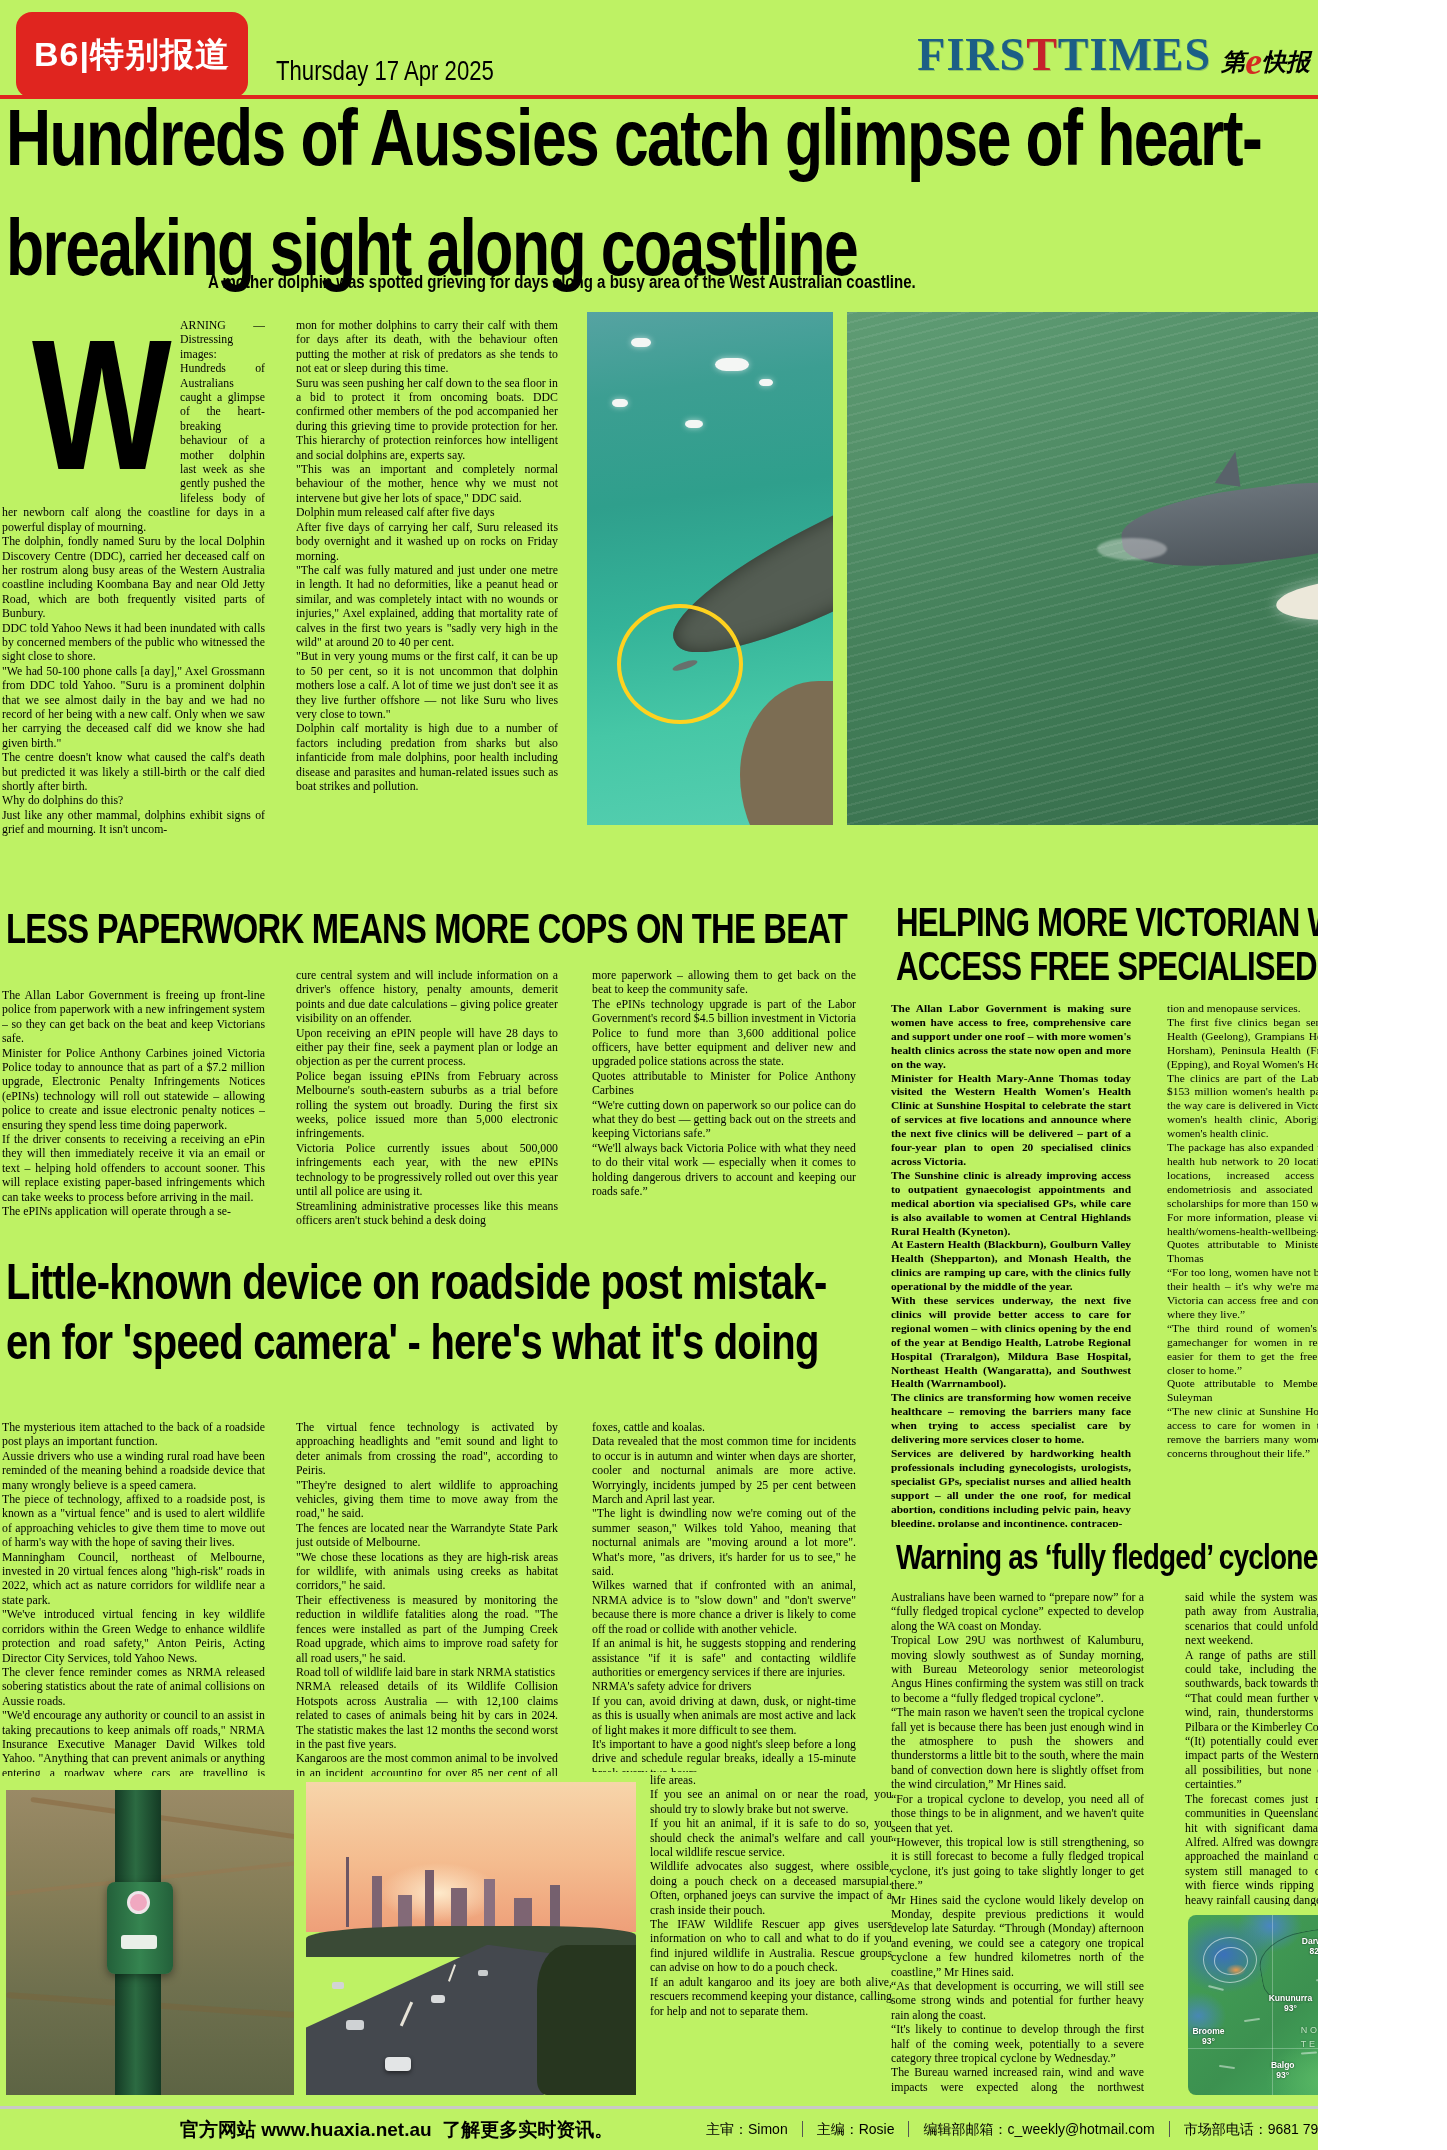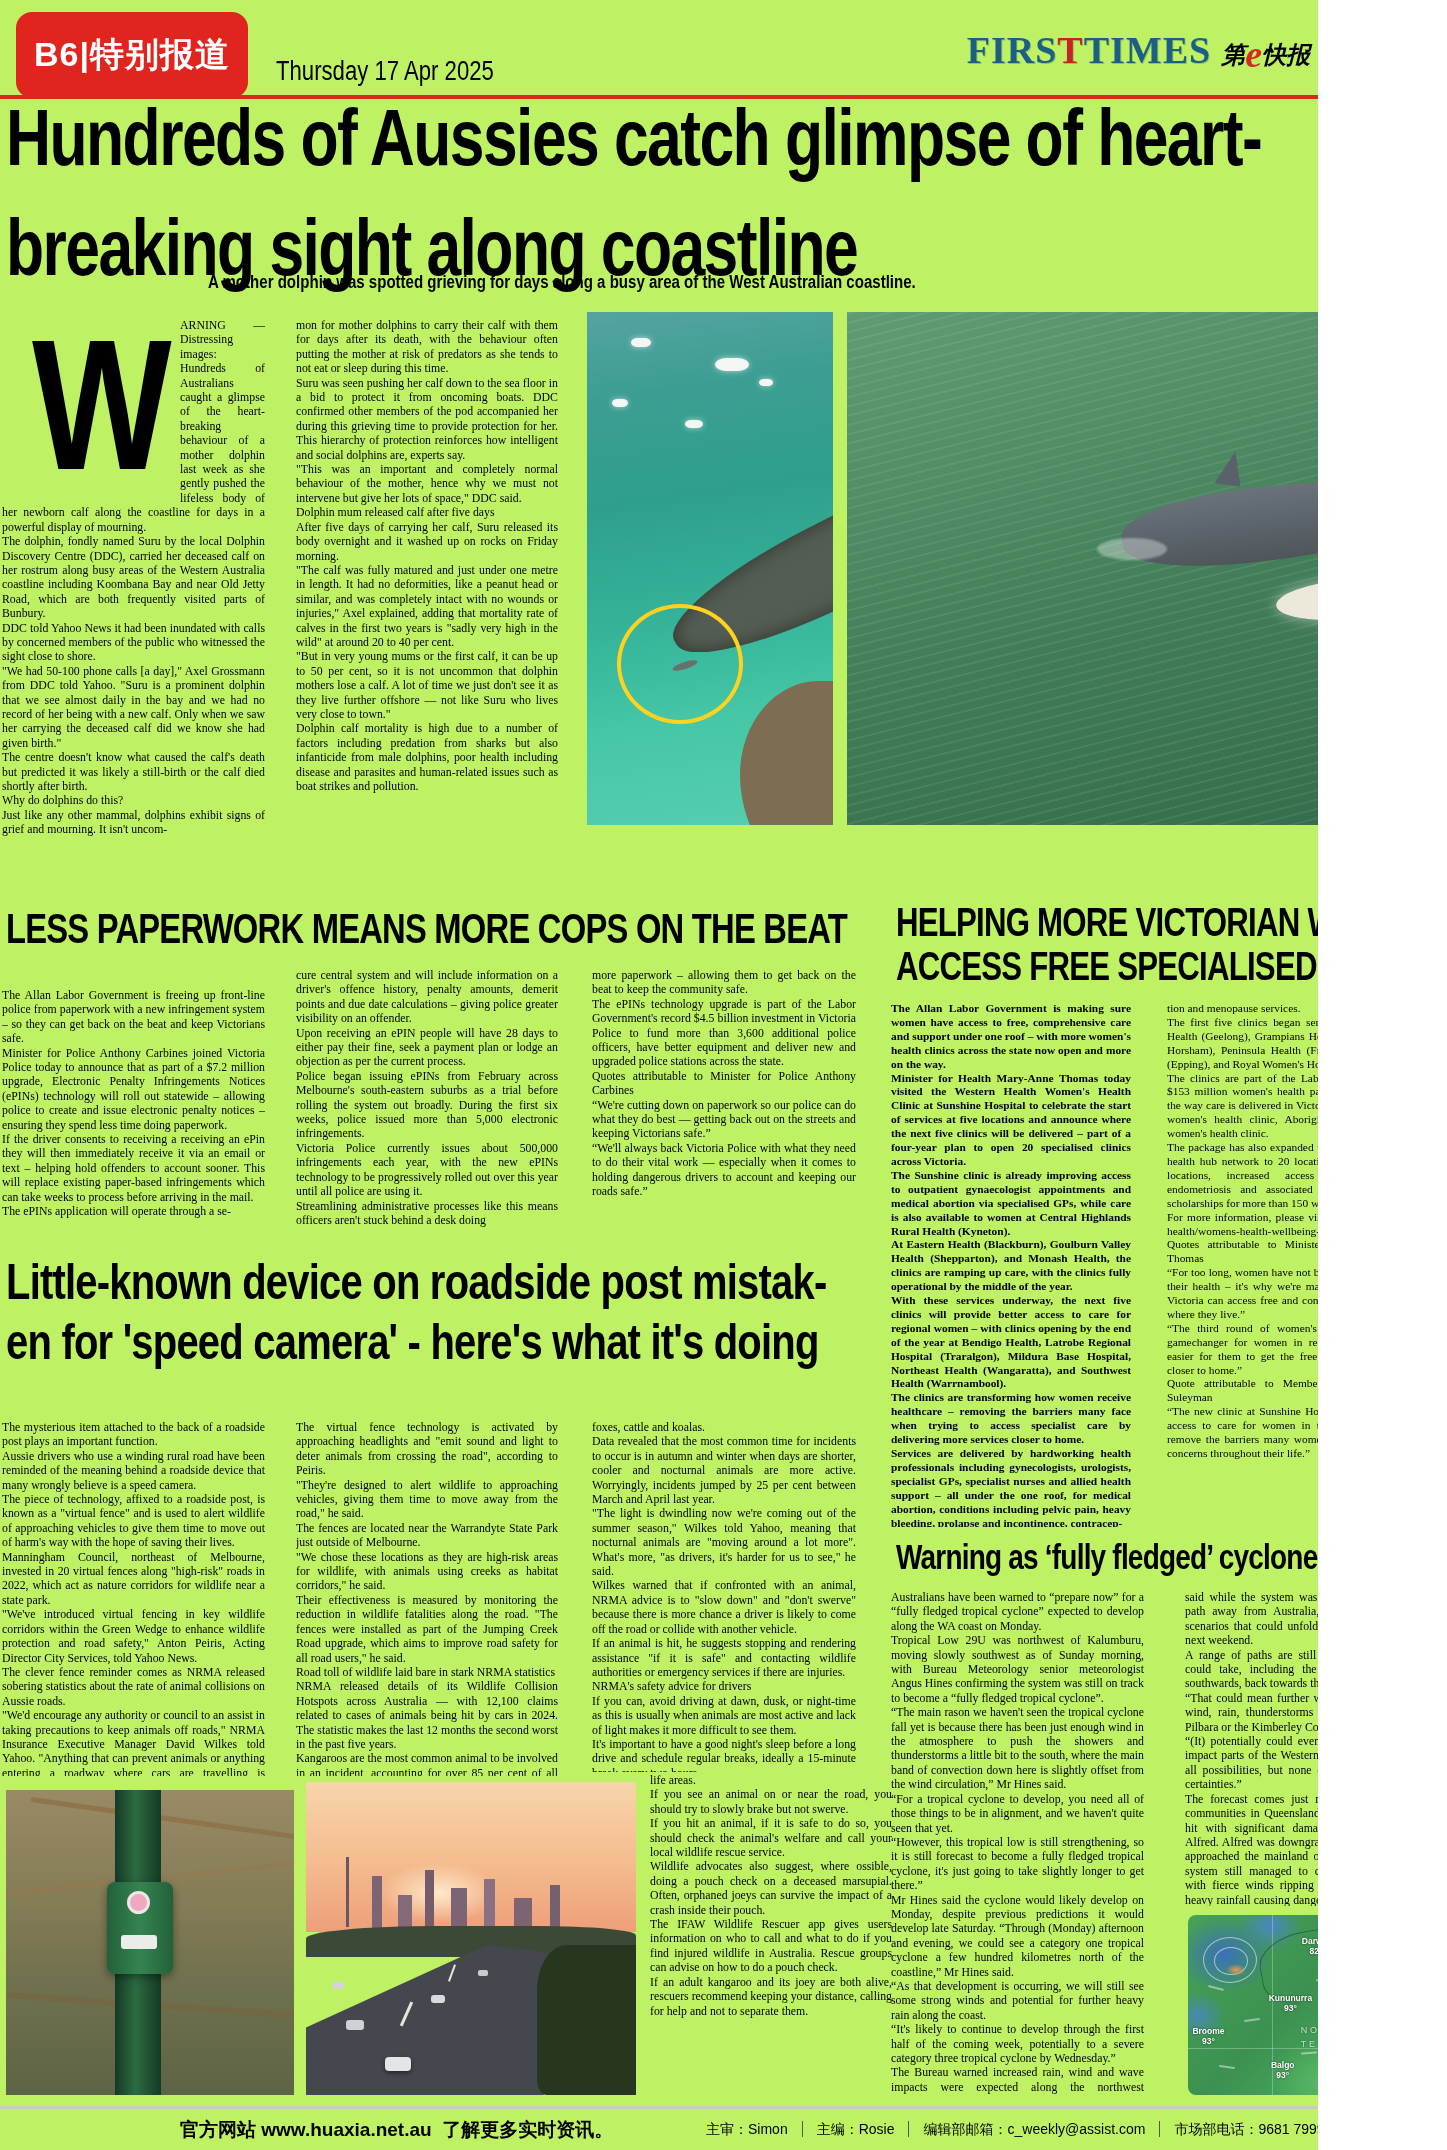--- a/index.html
+++ b/index.html
@@ -6,21 +6,21 @@
   .page{position:relative;width:1318px;height:2150px;background:#bef264;overflow:hidden;
         font-family:"Liberation Serif",serif;color:#000;}
   .abs{position:absolute;}
   
   .banner{left:16px;top:12px;width:232px;height:86px;background:#e0251f;border-radius:16px;
           color:#fff;font-family:"Liberation Sans",sans-serif;font-weight:bold;font-size:34px;
           display:flex;align-items:center;justify-content:center;letter-spacing:1px;}
   .date{left:276px;top:56px;font-family:"Liberation Sans",sans-serif;font-size:27px;
         transform:scaleX(.82);transform-origin:0 0;white-space:nowrap;}
   .masthead{right:8px;top:28px;text-align:right;white-space:nowrap;}
-  .mast-en{font-family:"Liberation Serif",serif;font-weight:bold;font-size:38px;letter-spacing:1px;
+  .mast-en{font-family:"Liberation Serif",serif;font-weight:bold;font-size:46px;letter-spacing:1px;
            color:#1c5f86;text-shadow:1px 1px 0 rgba(20,60,90,.25);}
   .mast-en .red{color:#c6232b;text-shadow:1px 1px 0 rgba(120,20,20,.25);}
   .mast-cn{font-family:"Liberation Serif",serif;font-style:italic;font-weight:bold;font-size:24px;margin-left:10px;}
   .mast-cn .cn-e{color:#d42b22;font-size:38px;line-height:0;vertical-align:-4px;}
   .hrule{left:0;top:95px;width:1447px;height:4px;background:#e0251f;}
   
   .cond{display:inline-block;transform-origin:0 0;white-space:nowrap;
         font-family:"Liberation Sans",sans-serif;font-weight:bold;letter-spacing:-1px;}
   .h1line{left:6px;}
   .h1line .cond{font-size:80px;line-height:80px;transform:scaleX(.78);letter-spacing:-2px;}
@@ -281,16 +281,16 @@
     <div class="map-label" style="left:40%;top:49%;"><span>Kununurra</span><br><span>93°</span></div>
     <div class="map-label" style="left:8%;top:67%;"><span>Broome</span><br><span>93°</span></div>
     <div class="map-label" style="left:37%;top:86%;"><span>Balgo</span><br><span>93°</span></div>
     <div class="map-label" style="left:70%;top:81%;"><span>Tennant Creek</span><br><span>91°</span></div>
     <div class="map-label" style="left:97%;top:90%;"><span>Mou</span></div>
   </div>
 
   <div class="abs frule"></div>
   <div class="abs footer-left">官方网站 www.huaxia.net.au  了解更多实时资讯。</div>
   <div class="abs credits">
-    <span class="item">主审：Simon</span><span class="item">主编：Rosie</span><span class="item">编辑部邮箱：c_weekly@assist.com</span><span class="item">市场部电话：9681 7999</span>
+    <span class="item">主审：Simon</span><span class="item">主编：Rosie</span><span class="item">编辑部邮箱：c_weekly@hotmail.com</span><span class="item">市场部电话：9681 7999</span>
   </div>
 
 </div>
 
 </body></html>

